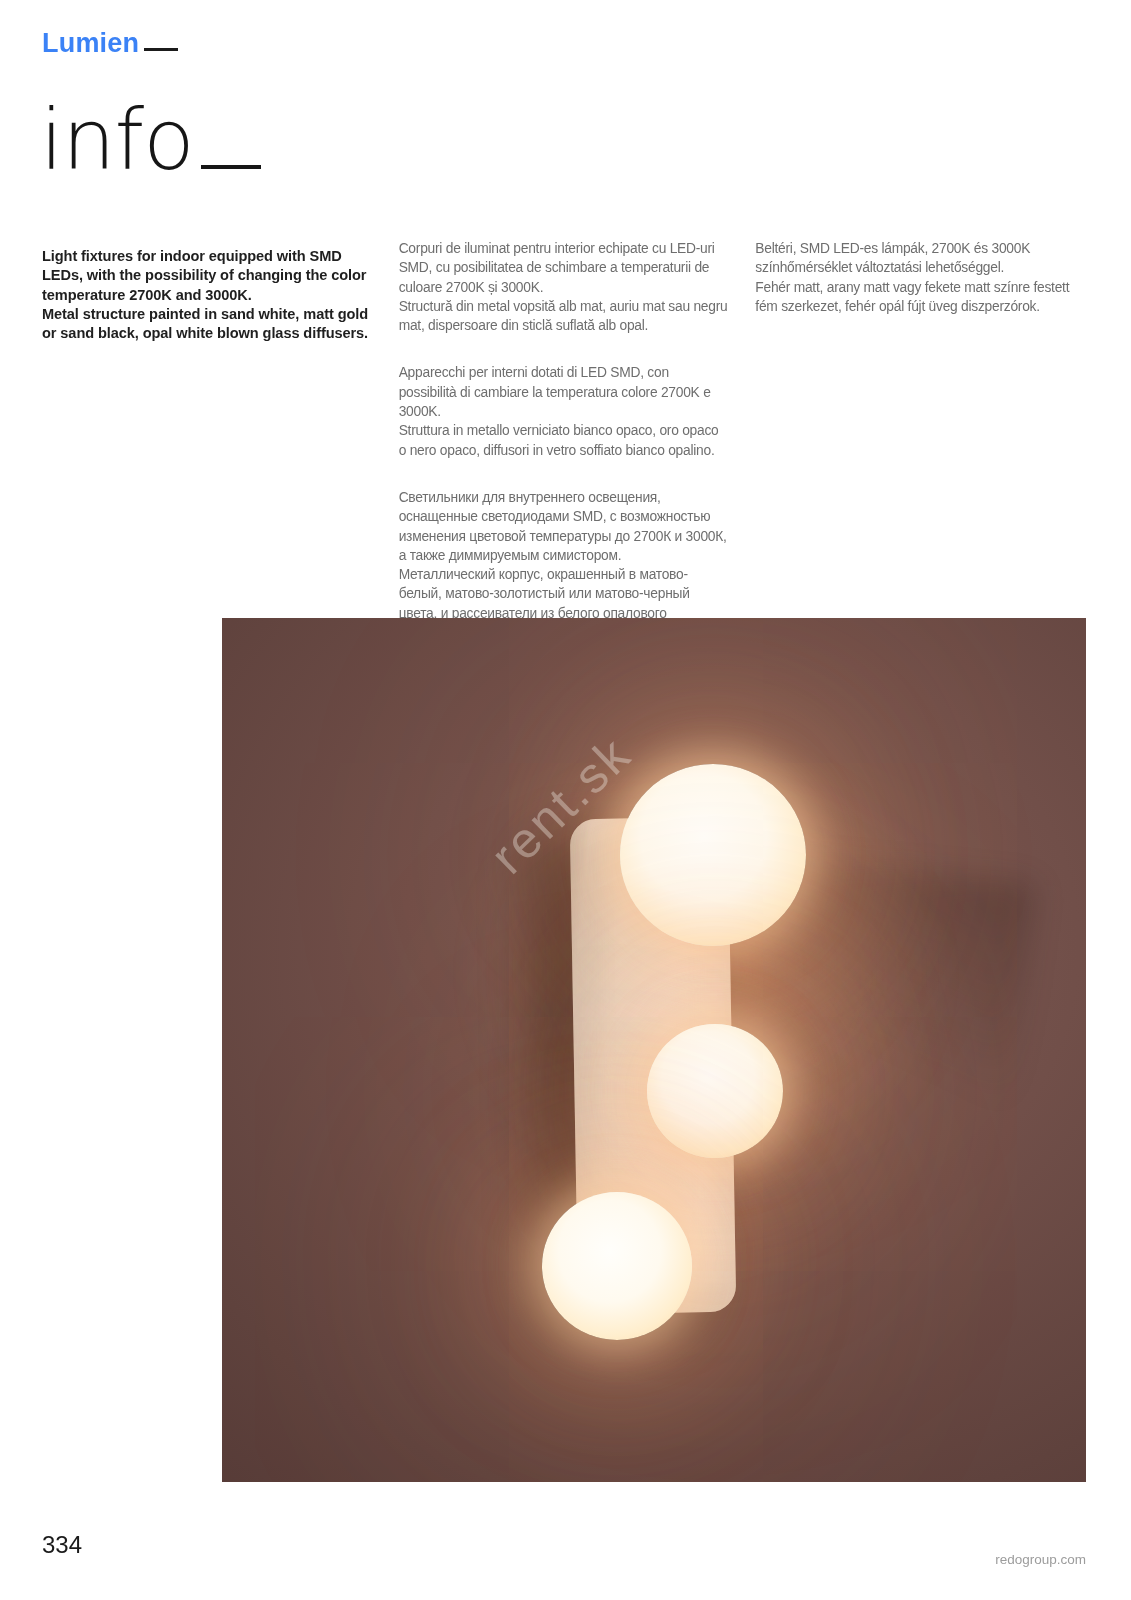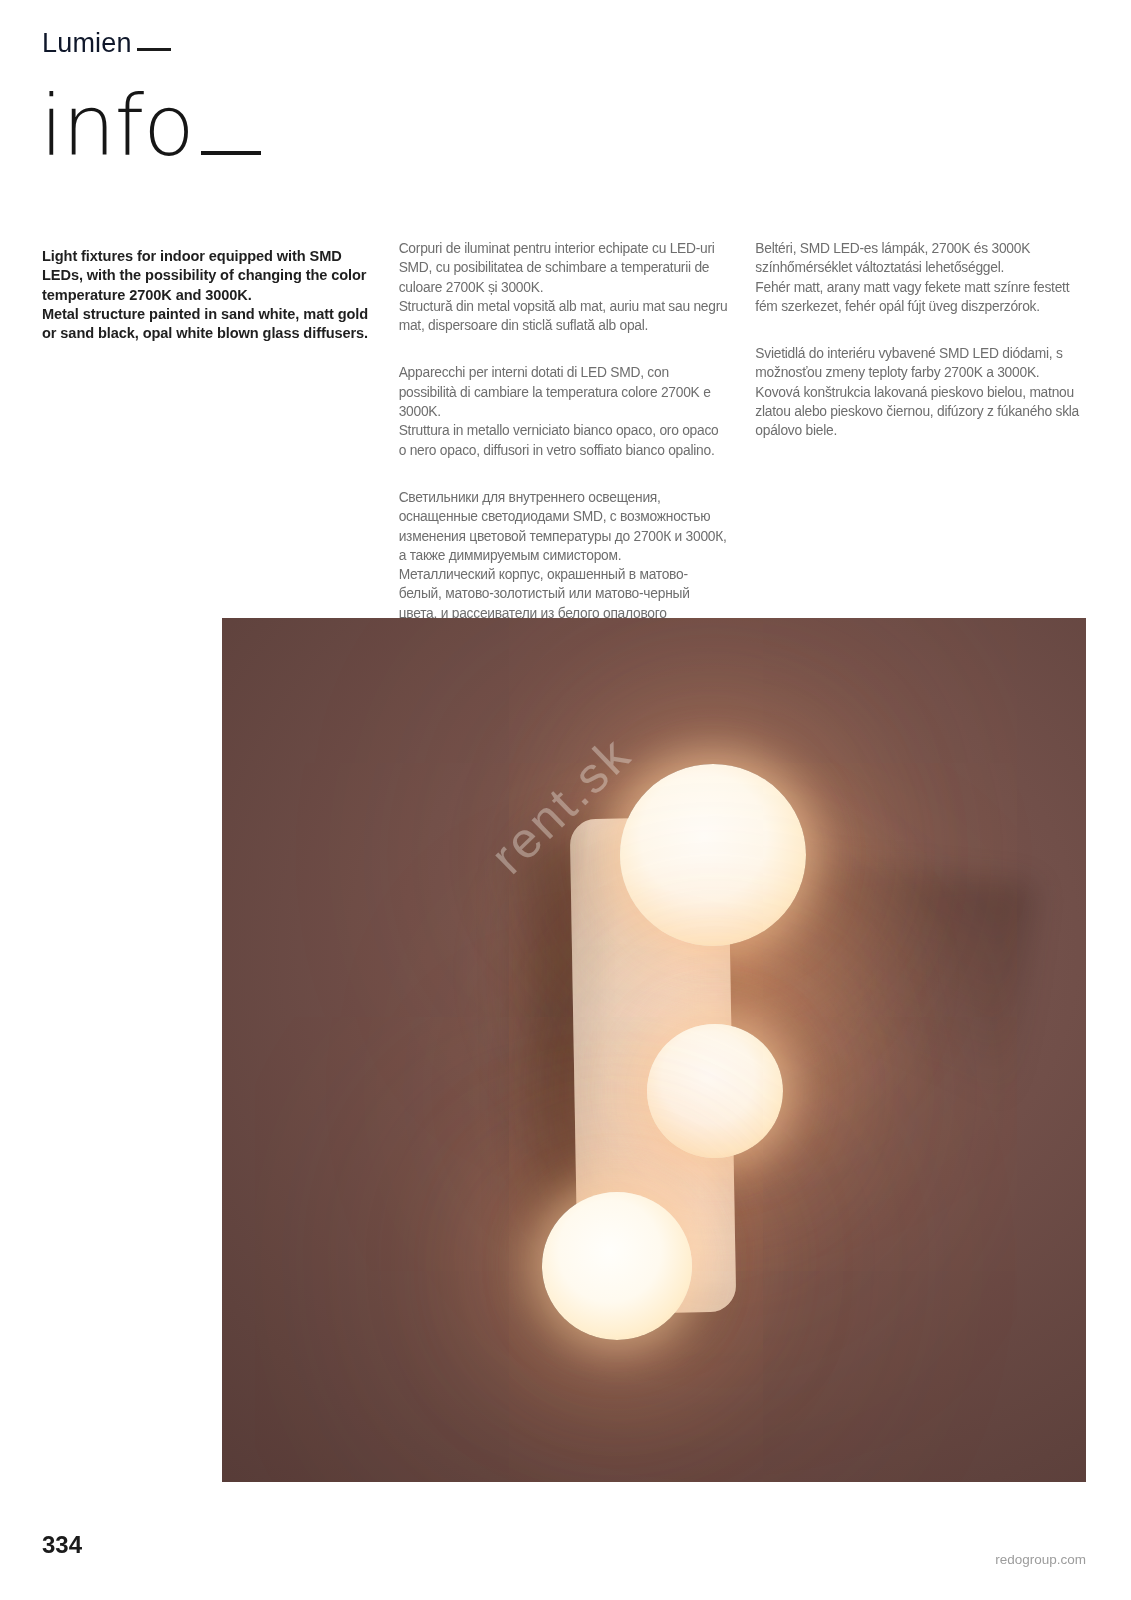--- a/index.html
+++ b/index.html
@@ -8,27 +8,27 @@
     background:#ffffff;
     font-family:"Liberation Sans", sans-serif;
     position:relative;
     overflow:hidden;
   }
   .page{position:absolute;inset:0;}
 
   
   .brand{
     position:absolute;left:42px;top:28px;
-    font-size:27px;font-weight:400;color:#0f172a;letter-spacing:.2px;
+    font-size:27px;font-weight:700;color:#3b82f6;letter-spacing:.2px;
     white-space:nowrap;
   }
   .uline{display:inline-block;background:#1b1b1b;vertical-align:baseline;}
   .brand-uline{width:34px;height:3px;margin-left:5px;transform:translateY(-1px);}
   .title{
-    position:absolute;left:40px;top:84px;margin:0;
+    position:absolute;left:40px;top:98px;margin:0;
     font-family:"DejaVu Sans","Liberation Sans",sans-serif;
     font-size:84px;font-weight:200;color:#161616;line-height:1.0;
     letter-spacing:-1px;white-space:nowrap;
   }
   .title-uline{width:60px;height:4px;margin-left:7px;background:#161616;}
 
   
   .columns{
     position:absolute;left:42px;top:211px;width:1044px;
     display:grid;grid-template-columns:repeat(3,1fr);column-gap:26px;
@@ -91,21 +91,21 @@
   .watermark{
     position:absolute;left:339px;top:187px;z-index:10;
     transform:translate(-50%,-50%) rotate(-44deg);
     font-size:50px;font-weight:300;letter-spacing:3px;
     color:rgba(240,233,226,0.38);white-space:nowrap;
   }
 
   
   .page-number{
     position:absolute;left:42px;top:1531px;
-    font-size:24px;font-weight:700;color:#1b1b1b;
+    font-size:24px;font-weight:400;color:#1b1b1b;
   }
   .website{
     position:absolute;right:45px;top:1542px;
     font-size:13.5px;font-weight:400;color:#9c9c9c;margin-top:10px;
   }
 </style>
 </head>
 <body>
 
 <div class="page">
@@ -128,22 +128,20 @@
       <p class="block">Corpuri de iluminat pentru interior echipate cu LED-uri SMD, cu posibilitatea de schimbare a temperaturii de culoare 2700K și 3000K.
 Structură din metal vopsită alb mat, auriu mat sau negru mat, dispersoare din sticlă suflată alb opal.</p>
       <p class="block">Apparecchi per interni dotati di LED SMD, con possibilità di cambiare la temperatura colore 2700K e 3000K.
 Struttura in metallo verniciato bianco opaco, oro opaco o nero opaco, diffusori in vetro soffiato bianco opalino.</p>
       <p class="block">Светильники для внутреннего освещения, оснащенные светодиодами SMD, с возможностью изменения цветовой температуры до 2700К и 3000К, а также диммируемым симистором.
 Металлический корпус, окрашенный в матово-белый, матово-золотистый или матово-черный цвета, и рассеиватели из белого опалового выдувного стекла.</p>
     </div>
     <div class="col col-gray">
       <p class="block">Beltéri, SMD LED-es lámpák, 2700K és 3000K színhőmérséklet változtatási lehetőséggel.
 Fehér matt, arany matt vagy fekete matt színre festett fém szerkezet, fehér opál fújt üveg diszperzórok.</p>
-      <p class="block">Svietidlá do interiéru vybavené SMD LED diódami, s možnosťou zmeny teploty farby 2700K a 3000K.
-Kovová konštrukcia lakovaná pieskovo bielou, matnou zlatou alebo pieskovo čiernou, difúzory z fúkaného skla opálovo biele.</p>
     </div>
   </section>
 
   <figure class="photo">
     <div class="wall"></div>
     <div class="glow-patch"></div>
     <div class="shade-wedge"></div>
     <div class="plate-shadow"></div>
     <div class="plate"></div>
     <div class="globe globe-top"></div>

